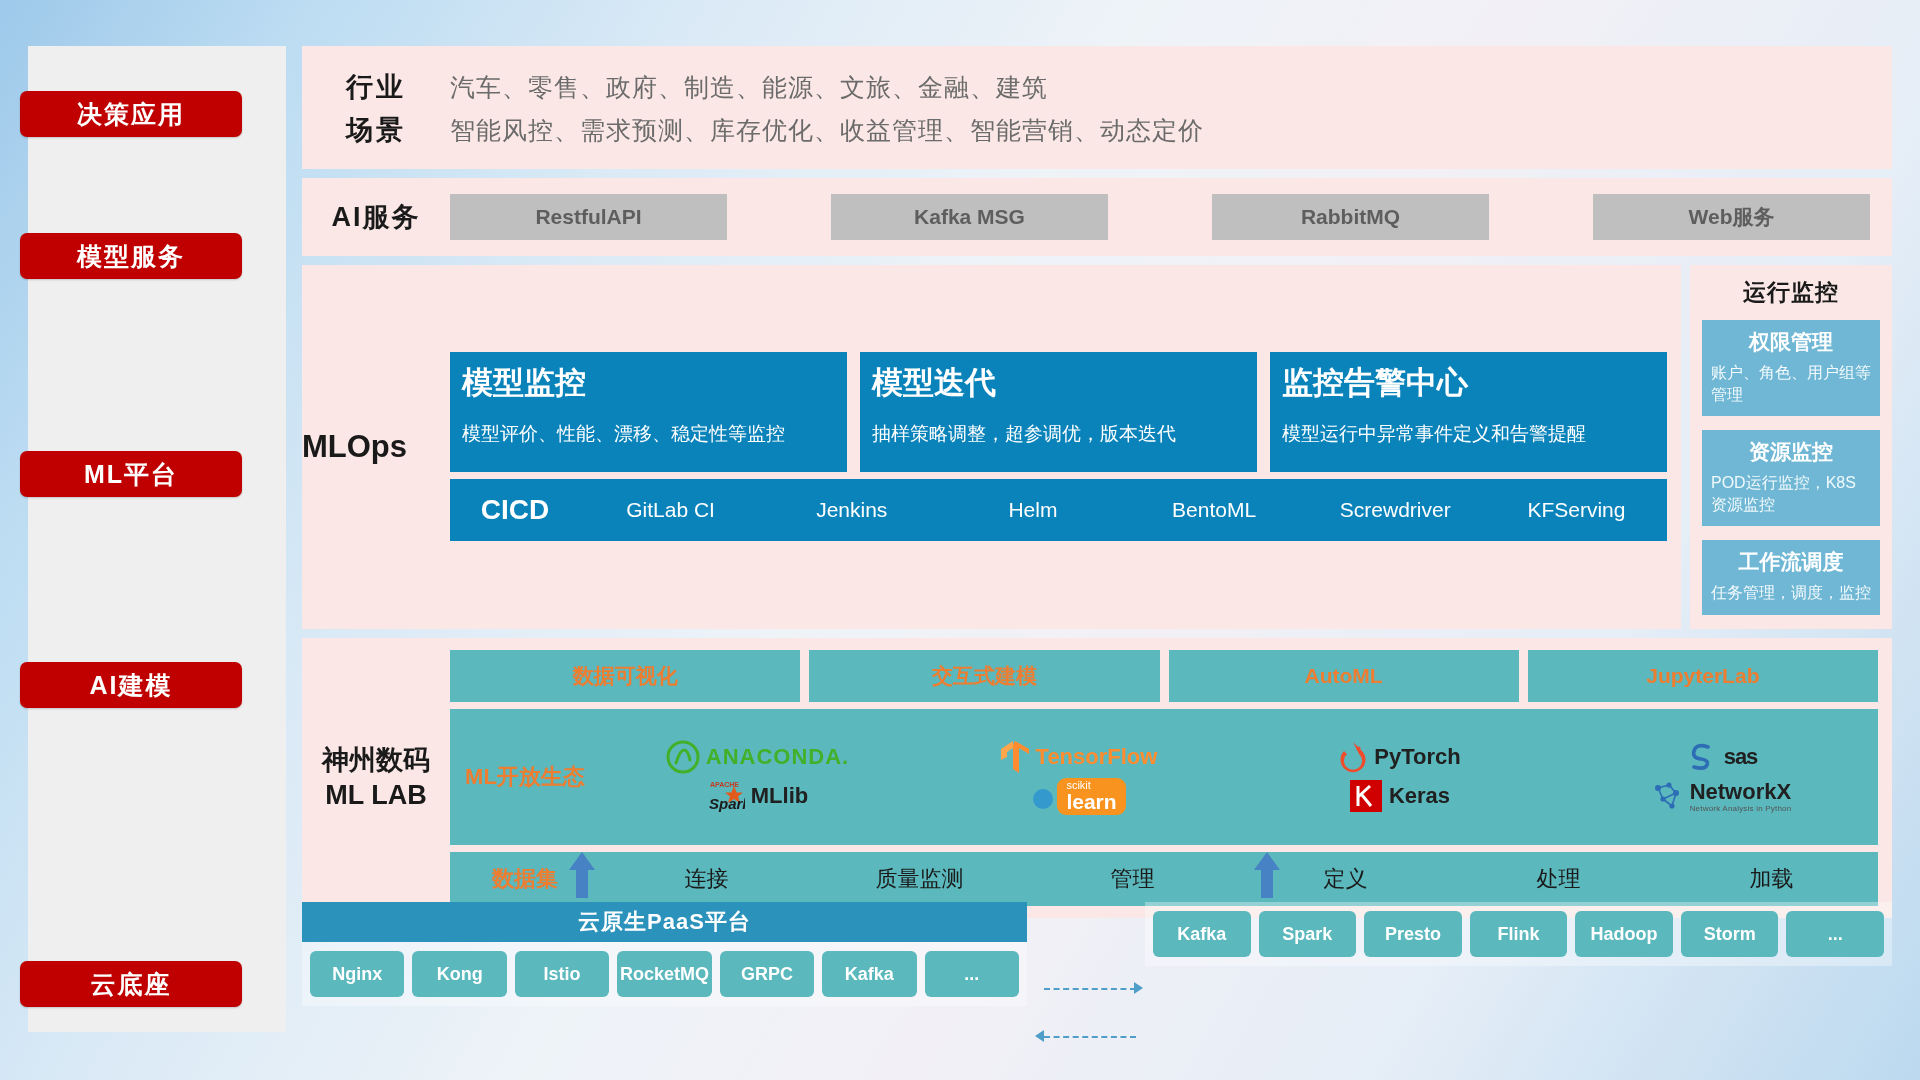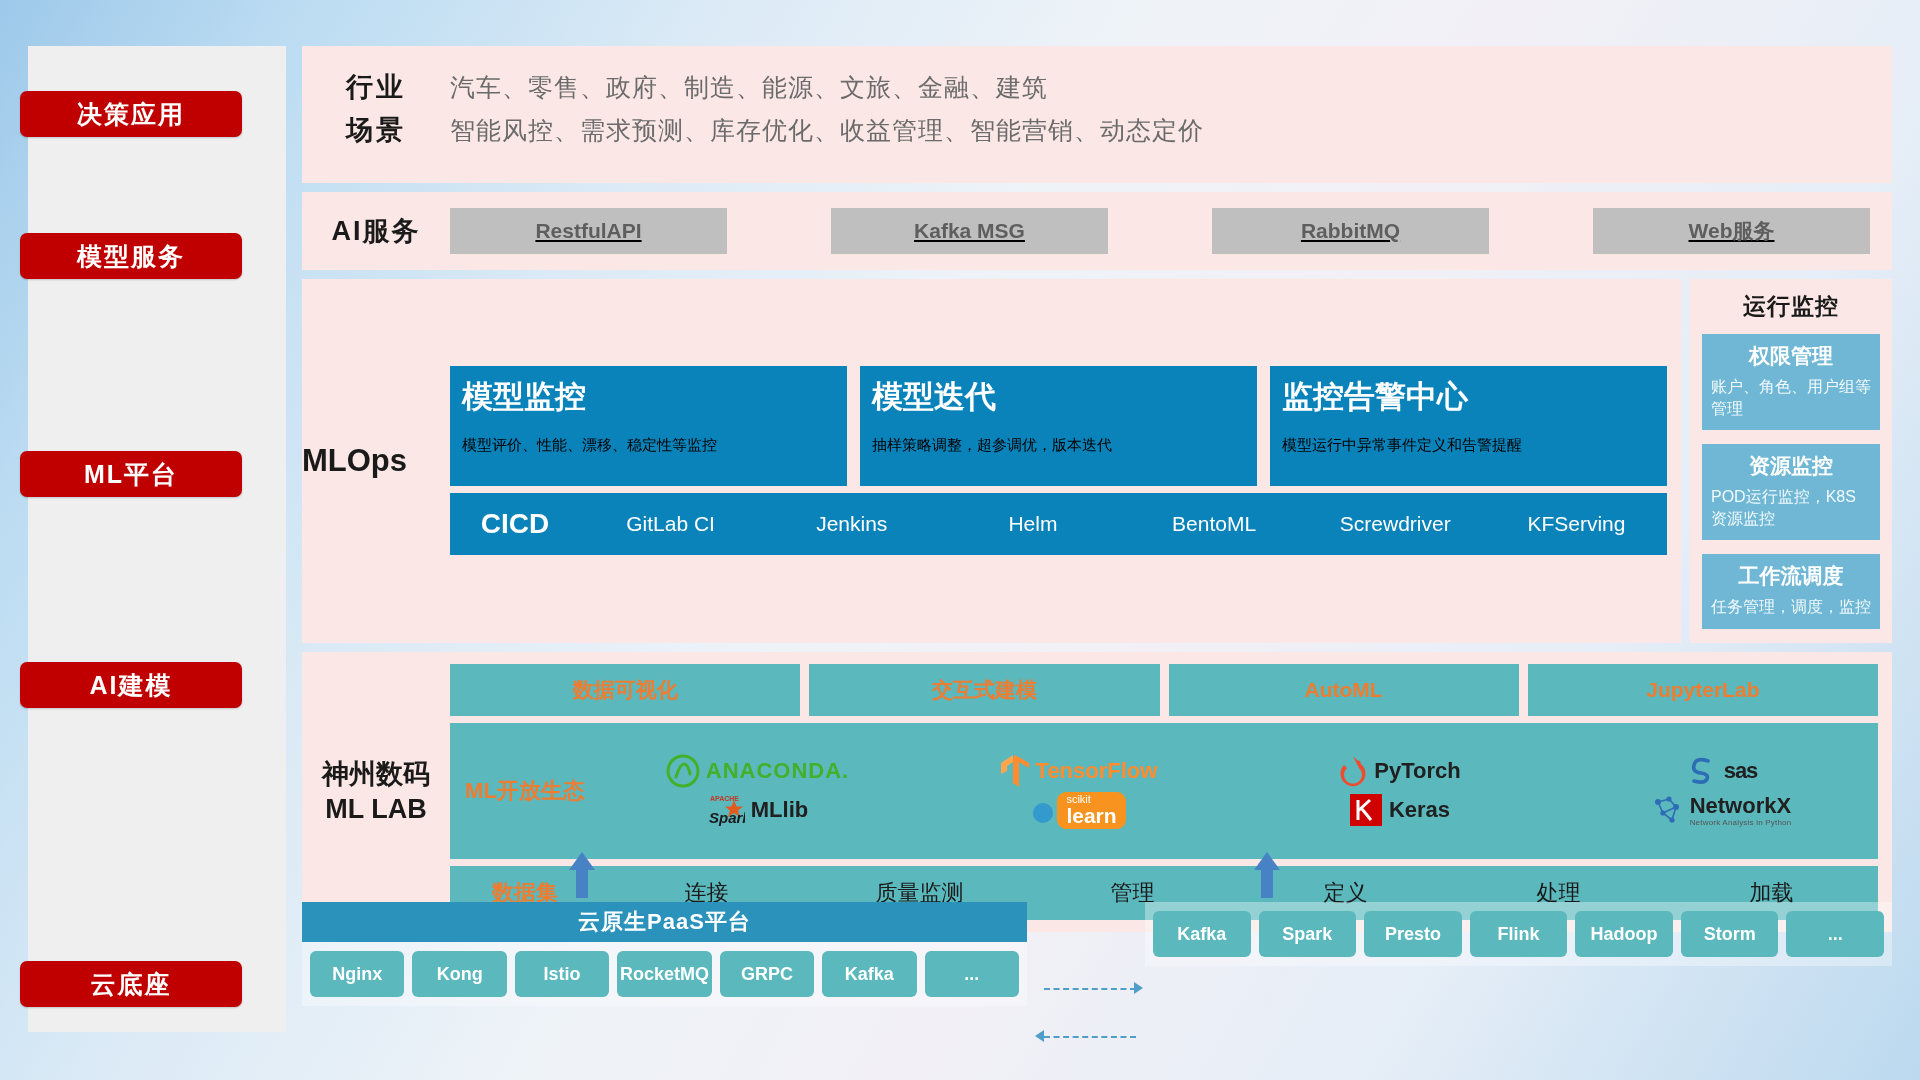--- a/index.html
+++ b/index.html
@@ -29,55 +29,55 @@
   .rail-btn.b2{top:405px;}
   .rail-btn.b3{top:616px;}
   .rail-btn.b4{top:915px;}
 
   
   .main{position:absolute;left:302px;top:46px;width:1590px;}
 
   .band{background:#fbe8e6;margin-bottom:9px;position:relative;}
 
   
-  .b-top{padding:16px 0 28px 0;}
+  .b-top{padding:16px 0 14px 0;}
   .kv{display:flex;align-items:center;margin:7px 0;}
   .kv-key{
     width:148px;flex:0 0 148px;text-align:center;
     font-size:27px;font-weight:bold;color:#1a1a1a;letter-spacing:3px;
   }
   .kv-val{font-size:25px;color:#6b6b6b;letter-spacing:1px;}
 
   
   .b-svc{display:flex;align-items:center;padding:16px 0;}
   .svc-key{
     width:148px;flex:0 0 148px;text-align:center;
     font-size:27px;font-weight:bold;color:#1a1a1a;letter-spacing:2px;
   }
-  .svc-row{display:flex;flex:1;gap:104px;padding-right:22px;text-decoration:underline;}
+  .svc-row{display:flex;flex:1;gap:104px;padding-right:22px;}
   .svc-chip{
     flex:1;height:46px;background:#bfbfbf;color:#5e5e5e;
     font-size:21px;font-weight:bold;
     display:flex;align-items:center;justify-content:center;
   }
 
   
   .b-ml{display:flex;gap:9px;background:transparent;margin-bottom:9px;}
   .ml-left{flex:1;background:#fbe8e6;display:flex;align-items:center;padding:10px 0;}
   .ml-key{
     width:148px;flex:0 0 148px;
     font-size:31px;font-weight:bold;color:#1a1a1a;
   }
   .ml-body{flex:1;padding-right:14px;}
   .ml-cards{display:flex;gap:13px;margin-bottom:7px;}
   .ml-card{
     flex:1;background:#0a83bb;color:#fff;padding:10px 12px 14px 12px;min-height:96px;
   }
   .ml-card-t{font-size:31px;font-weight:bold;text-align:left;margin-bottom:17px;}
-  .ml-card-d{font-size:15px;line-height:1.35;color:#000000;}
+  .ml-card-d{font-size:19px;line-height:1.35;color:#ffffff;}
   .cicd{
     background:#0a83bb;height:62px;display:flex;align-items:center;
     color:#fff;overflow:hidden;
   }
   .cicd-title{
     width:130px;flex:0 0 130px;text-align:center;
     font-size:28px;font-weight:bold;
   }
   .cicd-items{display:flex;flex:1;}
   .cicd-item{

